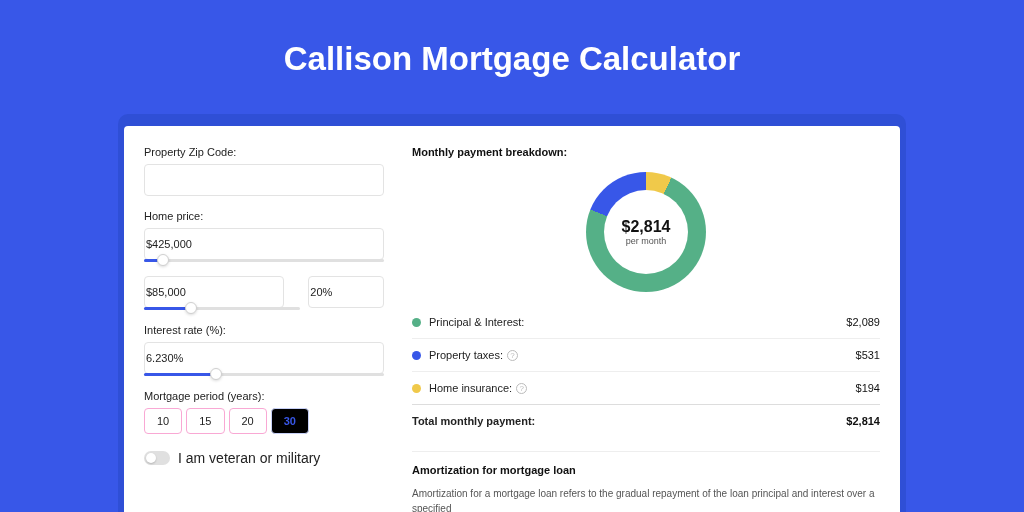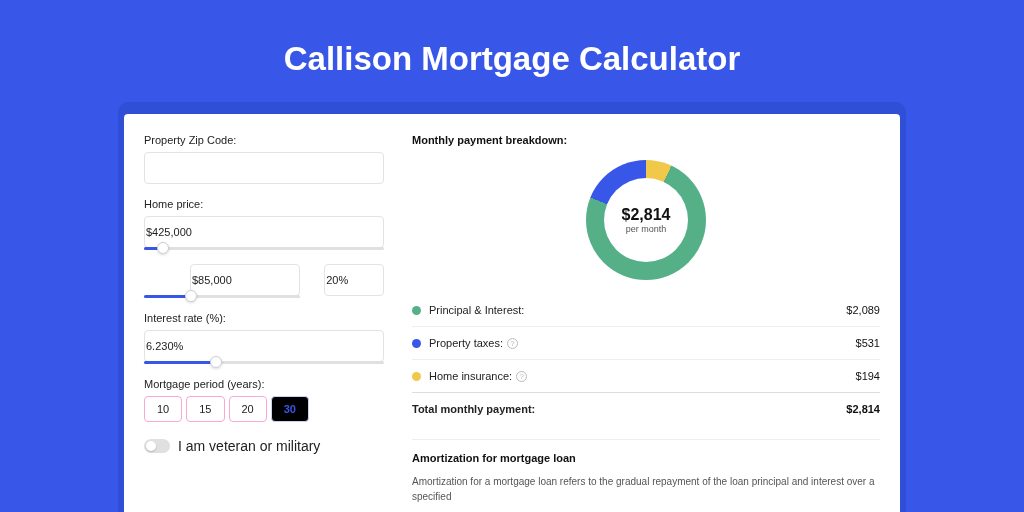--- a/index.html
+++ b/index.html
@@ -11,21 +11,21 @@
   overflow: hidden;
 }
 .outer {
   padding-top: 40px;
 }
 .page-title {
   text-align: center;
   color: #fff;
   font-size: 33px;
   font-weight: 700;
-  margin-bottom: 24px;
+  margin-bottom: 36px;
 }
 .frame {
   background: #2f4fd6;
   border-radius: 10px 10px 0 0;
   width: 788px;
   margin: 0 auto;
   padding: 12px 6px 0 6px;
 }
 .calc {
   background: #fff;
@@ -71,21 +71,21 @@
   position: absolute;
   width: 12px;
   height: 12px;
   background: #fff;
   border: 1px solid #d0d0d0;
   border-radius: 50%;
   top: -5px;
   transform: translateX(-50%);
   box-shadow: 0 1px 3px rgba(0,0,0,0.15);
 }
-.dp-row { display: flex; gap: 24px; margin-left: 46px; }
+.dp-row { display: flex; gap: 24px; }
 .dp-row .tinput:first-child { flex: 1.9; }
 .dp-row .tinput:last-child { flex: 1; }
 .period-row { display: flex; gap: 4px; }
 .pbtn {
   border: 1px solid #f9a8d4;
   border-radius: 4px;
   padding: 6px 12px;
   font-size: 11px;
   color: #222;
   background: #fff;

